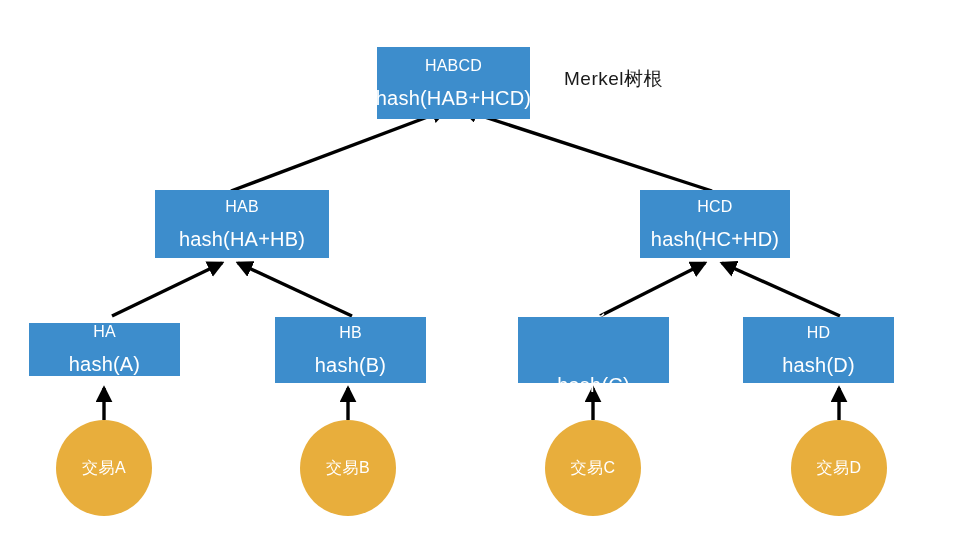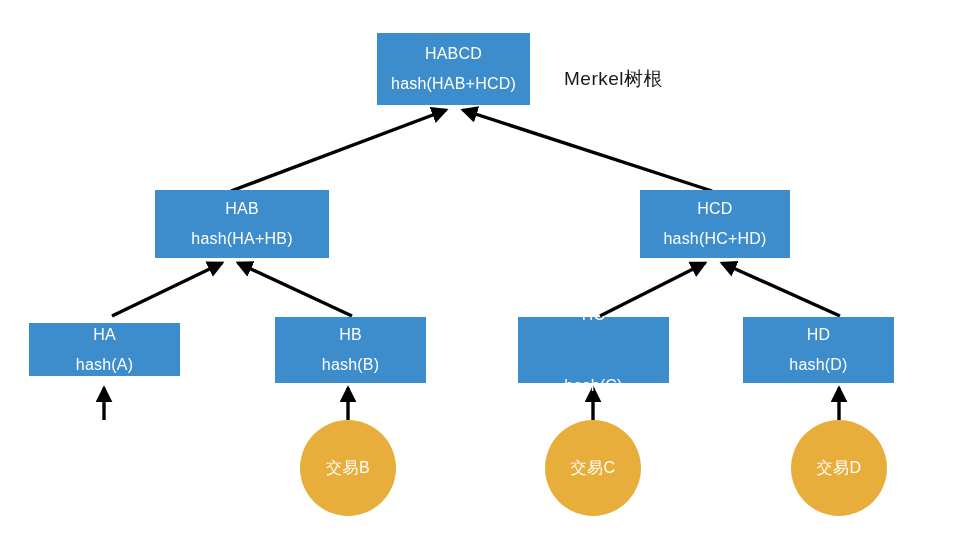--- a/index.html
+++ b/index.html
@@ -39,21 +39,21 @@
     z-index: 2;
   }
   .node-box .line1 {
     font-size: 16px;
     line-height: 1.25;
     letter-spacing: 0.2px;
     margin-bottom: 10px;
     white-space: nowrap;
   }
   .node-box .line2 {
-    font-size: 16px;
+    font-size: 20px;
     line-height: 1.25;
     letter-spacing: 0.2px;
     white-space: nowrap;
   }
   .tx-circle {
     position: absolute;
     width: 96px;
     height: 96px;
     border-radius: 50%;
     background: #e8ae3c;
@@ -98,21 +98,21 @@
     <line x1="600" y1="316" x2="705" y2="263" stroke="#000000" stroke-width="3.4" marker-end="url(#arrowhead)"></line>
 
     <line x1="840" y1="316" x2="722" y2="263" stroke="#000000" stroke-width="3.4" marker-end="url(#arrowhead)"></line>
 
     <line x1="104" y1="420" x2="104" y2="388" stroke="#000000" stroke-width="3.4" marker-end="url(#arrowhead)"></line>
     <line x1="348" y1="420" x2="348" y2="388" stroke="#000000" stroke-width="3.4" marker-end="url(#arrowhead)"></line>
     <line x1="593" y1="420" x2="593" y2="388" stroke="#000000" stroke-width="3.4" marker-end="url(#arrowhead)"></line>
     <line x1="839" y1="420" x2="839" y2="388" stroke="#000000" stroke-width="3.4" marker-end="url(#arrowhead)"></line>
   </svg>
 
-  <div class="node-box" style="left:377px; top:33px; width:153px; height:72px;">
+  <div class="node-box" style="left:377px; top:47px; width:153px; height:72px;">
     <div class="line1">HABCD</div>
     <div class="line2">hash(HAB+HCD)</div>
   </div>
 
   <div class="root-label" style="left:564px; top:66px;">Merkel树根</div>
 
   <div class="node-box" style="left:155px; top:190px; width:174px; height:68px;">
     <div class="line1">HAB</div>
     <div class="line2">hash(HA+HB)</div>
   </div>
@@ -135,20 +135,23 @@
   <div class="node-box" style="left:518px; top:317px; width:151px; height:66px;gap:41px;">
     <div class="line1">HC</div>
     <div class="line2">hash(C)</div>
   </div>
 
   <div class="node-box" style="left:743px; top:317px; width:151px; height:66px;">
     <div class="line1">HD</div>
     <div class="line2">hash(D)</div>
   </div>
 
+  <div class="tx-circle" style="left:56px; top:420px;">
+    <span>交易A</span>
+  </div>
 
   <div class="tx-circle" style="left:300px; top:420px;">
     <span>交易B</span>
   </div>
 
   <div class="tx-circle" style="left:545px; top:420px;">
     <span>交易C</span>
   </div>
 
   <div class="tx-circle" style="left:791px; top:420px;">

